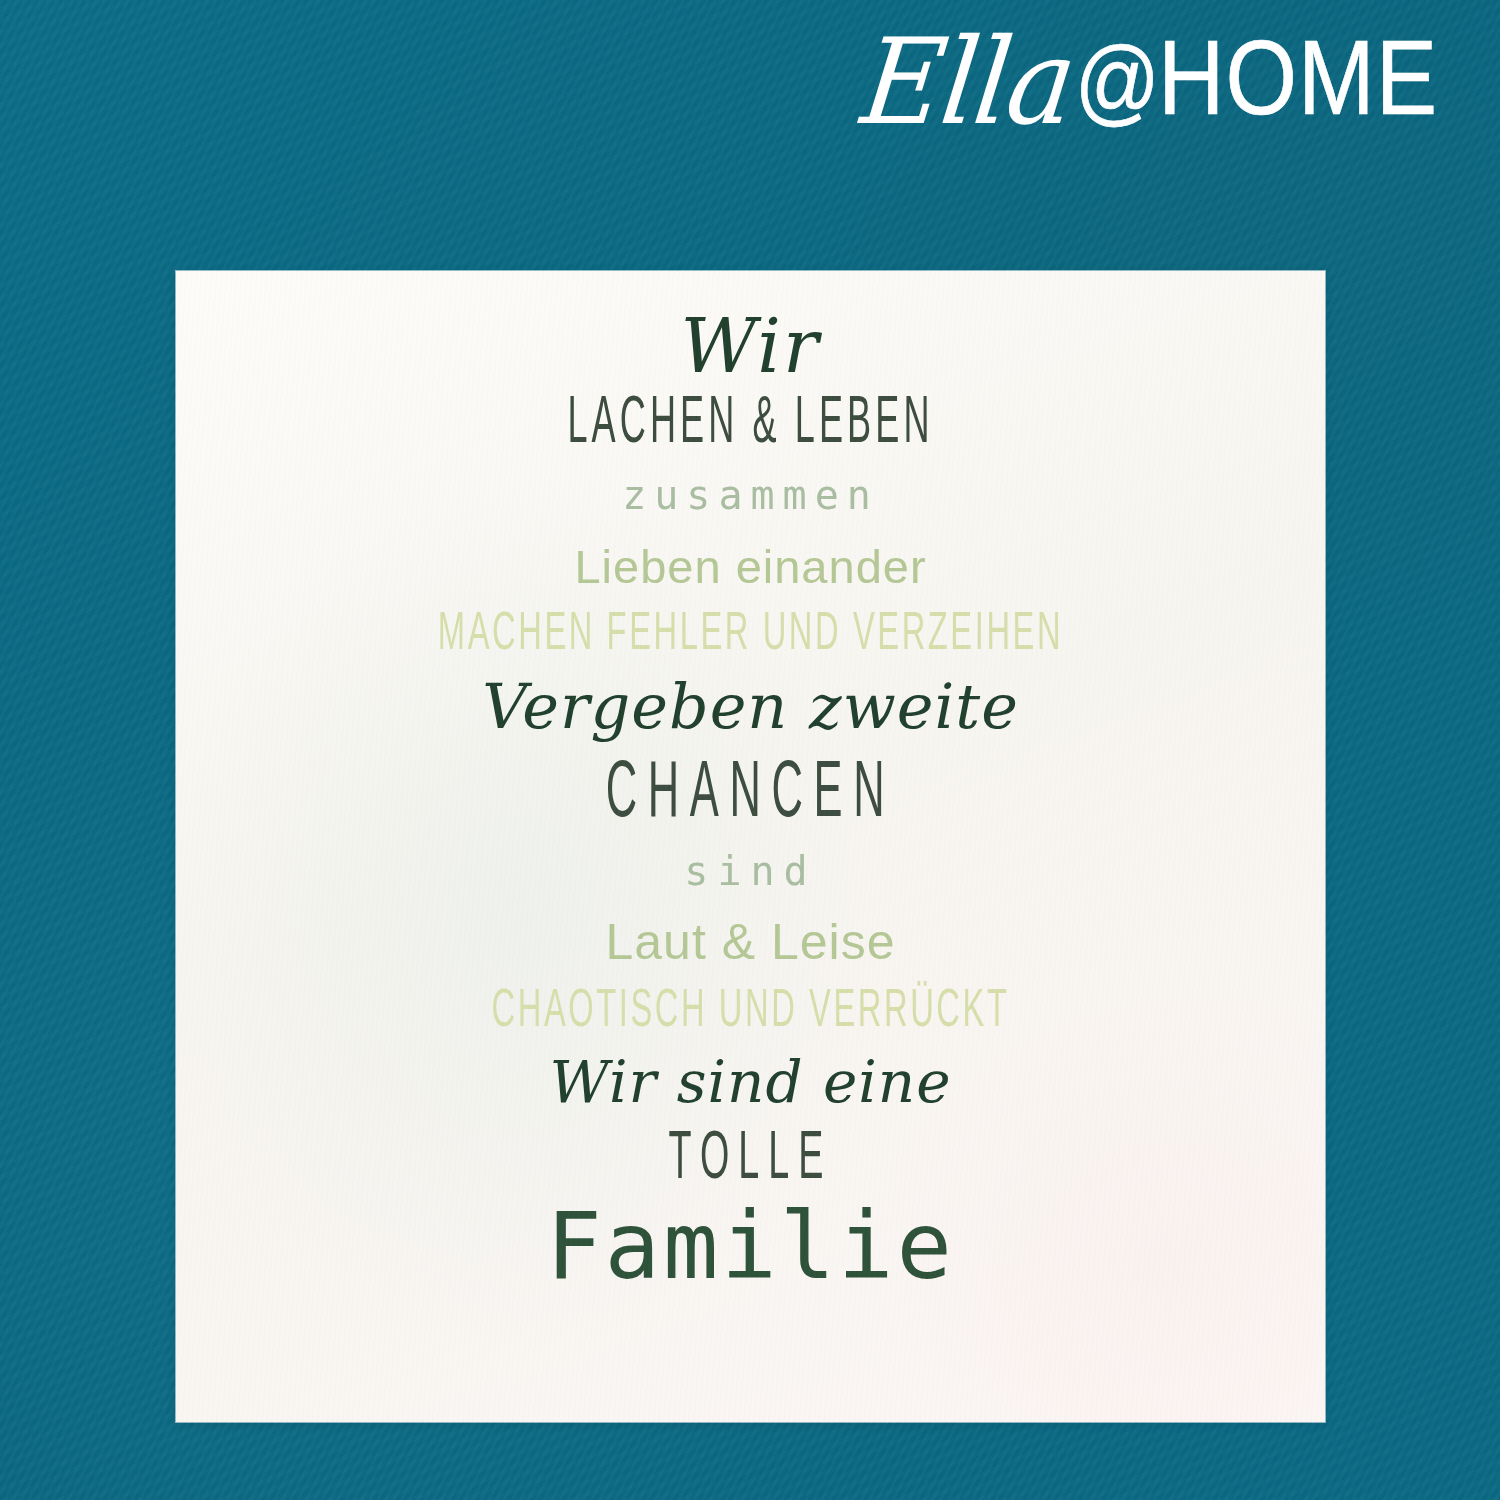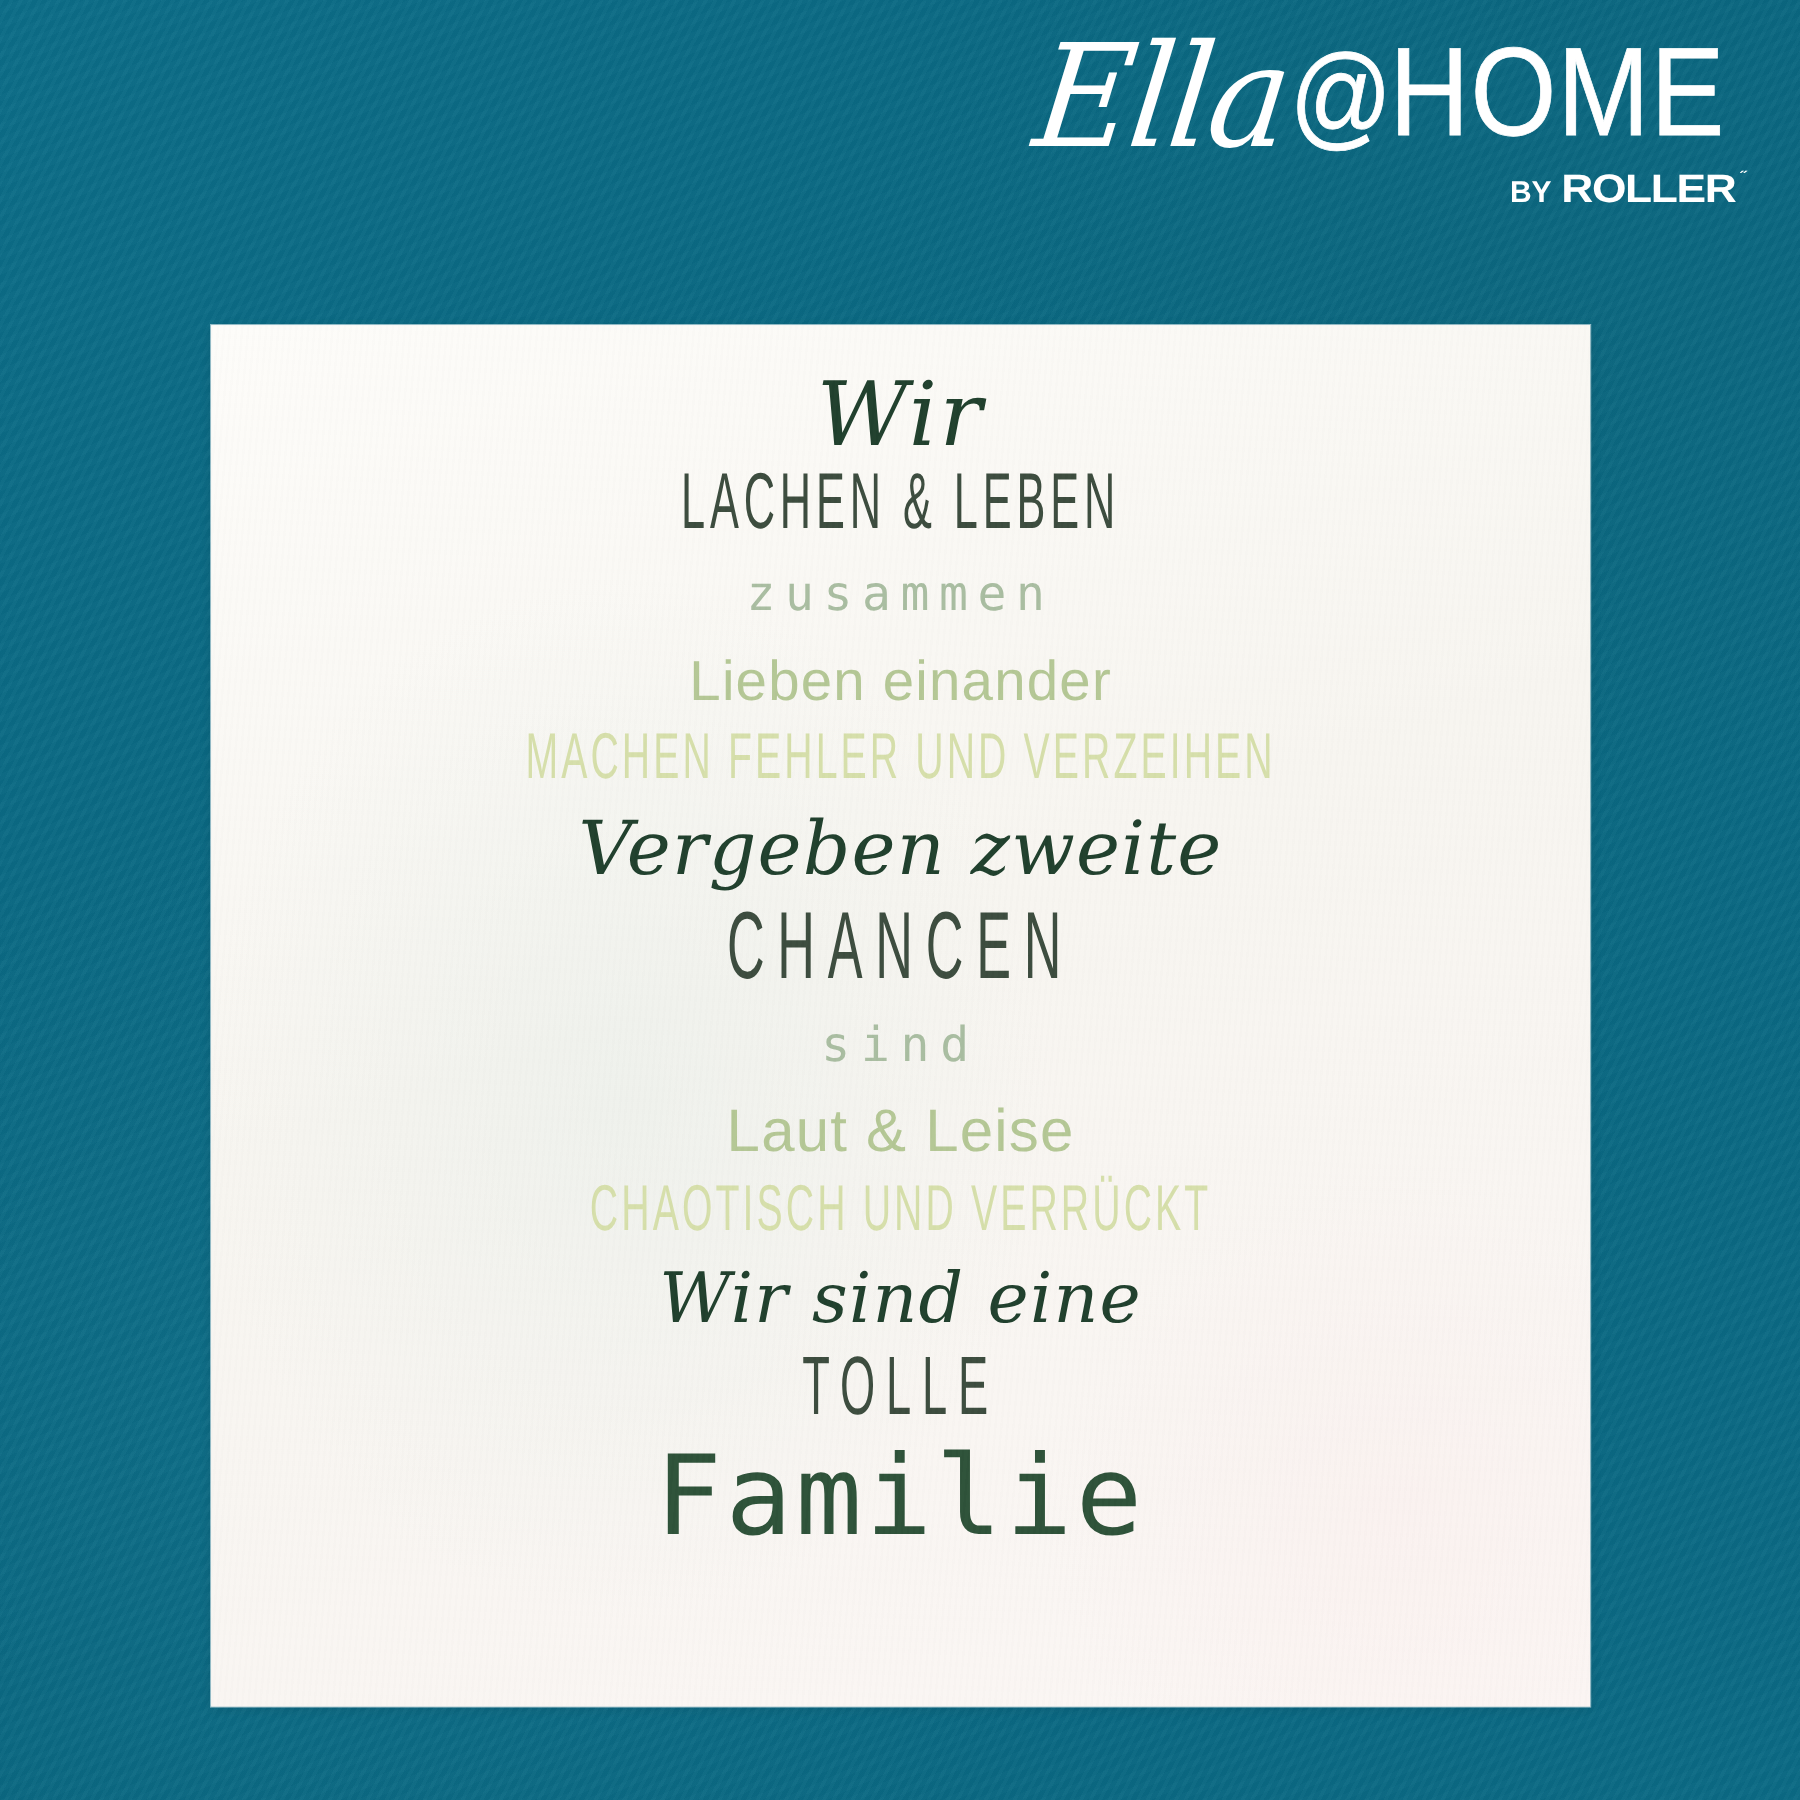--- a/index.html
+++ b/index.html
@@ -201,24 +201,20 @@
 </style>
 </head>
 <body>
 
 <div id="stage" style="background-color: rgb(10, 106, 132);">
 
   <div id="logo" style="color: rgb(255, 255, 255);">
     <div id="logo-row">
       <span class="logo-ella">Ella</span>
       <span class="logo-home"><span class="logo-at">@</span><span>HOME</span></span>
-    </div>
-    <div id="logo-by">
-      <span class="by-word">BY</span>
-      <span class="roller-word"><span>ROLLER</span><span class="reg">˝</span></span>
     </div>
   </div>
 
   <div id="poster" style="background-color: rgb(250, 247, 243);">
     <div id="poem">
       <div class="line s-script" id="l0" style="color: rgb(32, 64, 45);">Wir</div>
       <div class="line s-thincaps" id="l1" style="color: rgb(60, 76, 62);">Lachen &amp; Leben</div>
       <div class="line s-slab" id="l2" style="color: rgb(169, 189, 161);">zusammen</div>
       <div class="line s-geo" id="l3" style="color: rgb(180, 199, 149);">Lieben einander</div>
       <div class="line s-palecaps" id="l4" style="color: rgb(214, 223, 170);">Machen Fehler und verzeihen</div>

